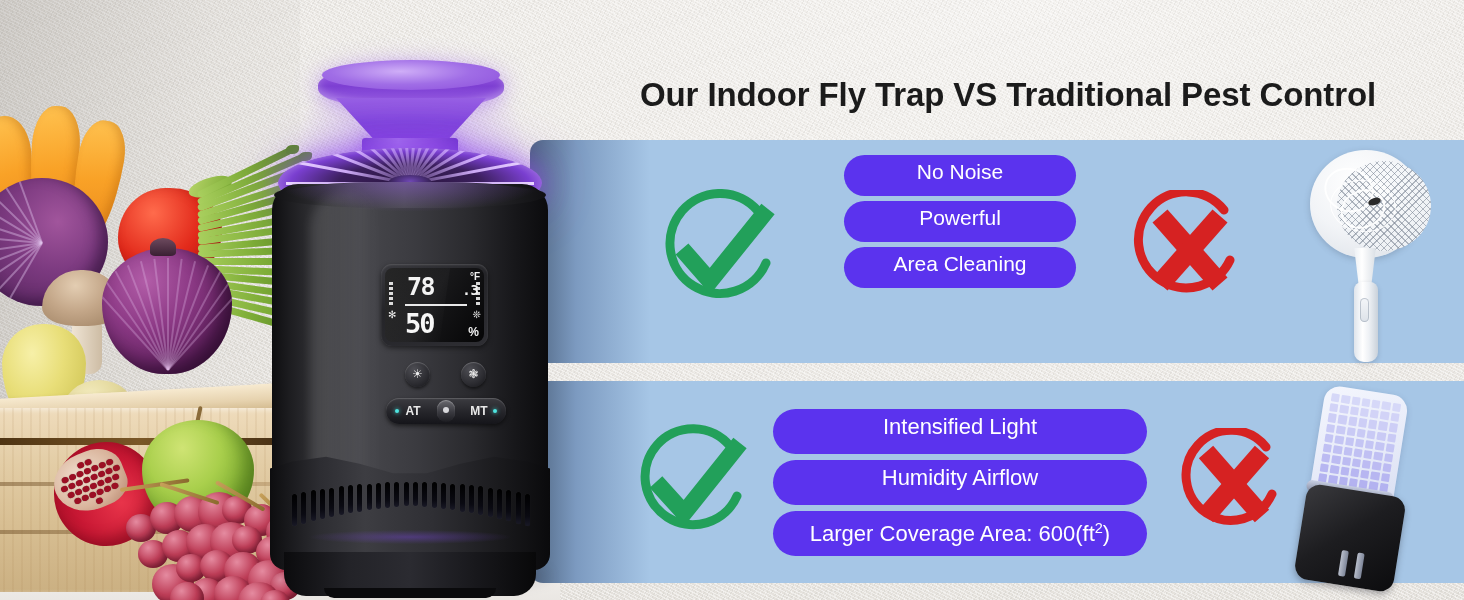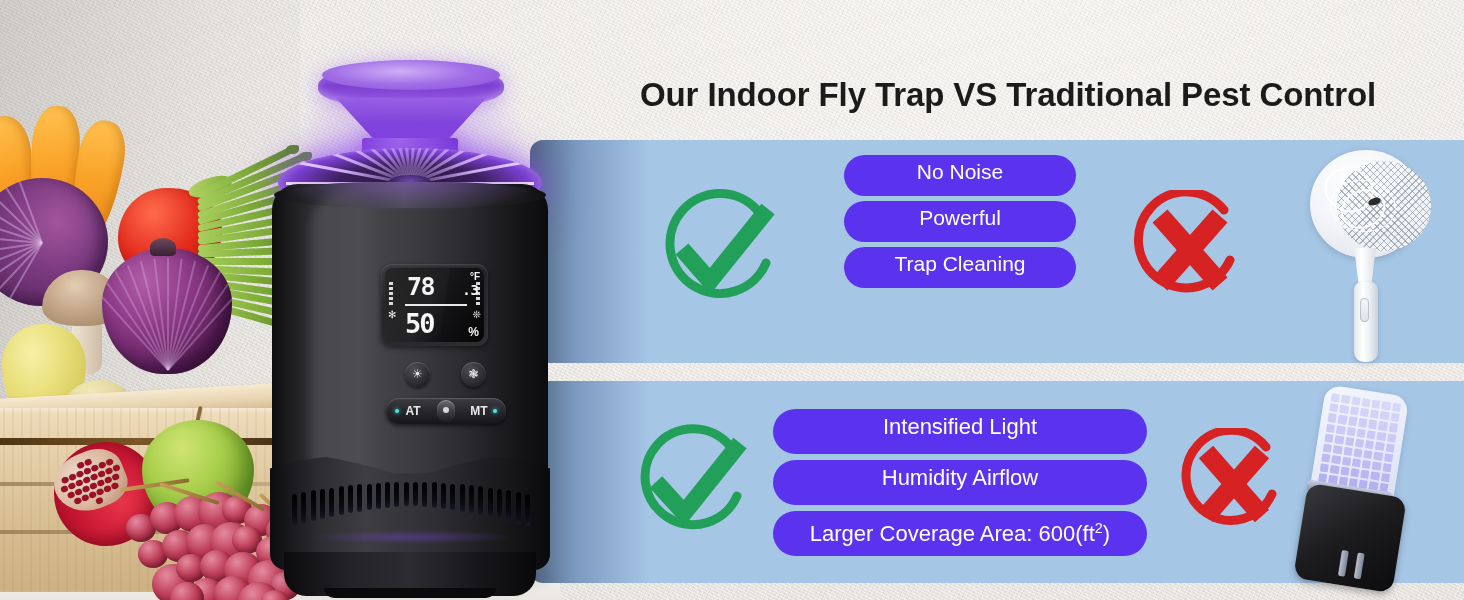--- a/index.html
+++ b/index.html
@@ -556,21 +556,21 @@
   <div class="verdict" style="left:654px; top:189px;">
     <svg width="132" height="120" viewBox="0 0 132 120">
       <path d="M104 22 A50 50 0 1 0 112 74" fill="none" stroke="#22a05a" stroke-width="9" stroke-linecap="round"></path>
       <path d="M28 60 L56 92 L114 20" fill="none" stroke="#22a05a" stroke-width="17" stroke-linecap="butt" stroke-linejoin="miter"></path>
     </svg>
   </div>
 
   <div class="pill-stack stack-top">
     <div class="pill">No Noise</div>
     <div class="pill">Powerful</div>
-    <div class="pill">Trap Cleaning</div>
+    <div class="pill">Area Cleaning</div>
   </div>
 
   <div class="verdict" style="left:1128px; top:190px;">
     <svg width="122" height="118" viewBox="0 0 122 118">
       <path d="M96 20 A48 48 0 1 0 102 70" fill="none" stroke="#d62222" stroke-width="9" stroke-linecap="round"></path>
       <path d="M32 26 L92 94" stroke="#d62222" stroke-width="20" stroke-linecap="butt"></path>
       <path d="M92 26 L32 94" stroke="#d62222" stroke-width="20" stroke-linecap="butt"></path>
     </svg>
   </div>
 

